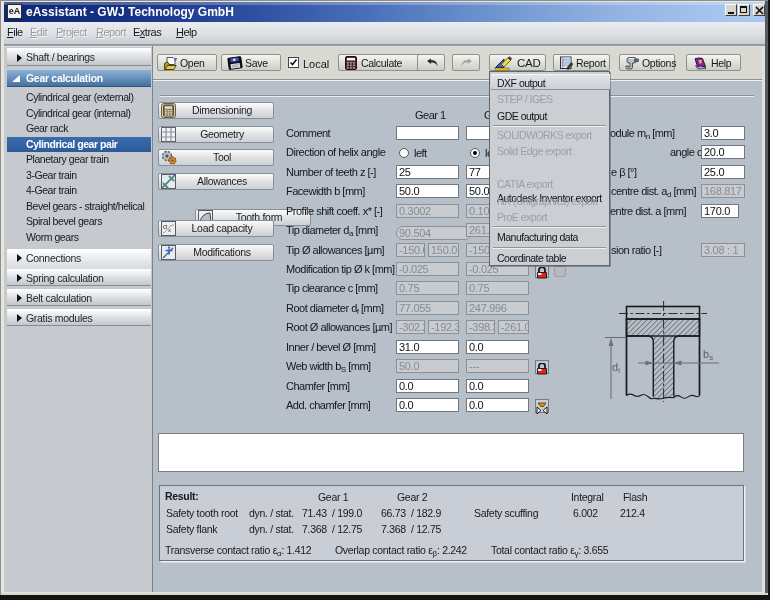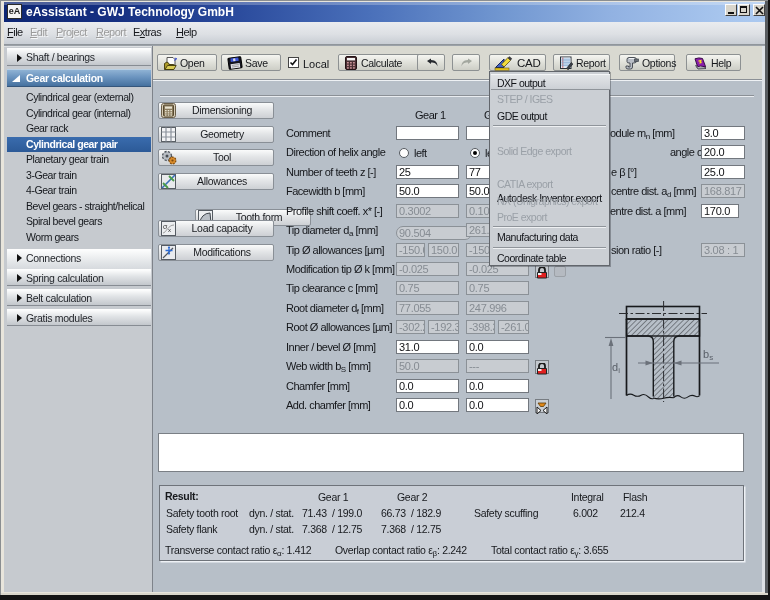--- a/index.html
+++ b/index.html
@@ -376,20 +376,21 @@
 <div class="res" style="left:165px;top:544px;">Transverse contact ratio ε<sub>α</sub>: 1.412</div>
 <div class="res" style="left:335px;top:544px;">Overlap contact ratio ε<sub>β</sub>: 2.242</div>
 <div class="res" style="left:491px;top:544px;">Total contact ratio ε<sub>γ</sub>: 3.655</div>
 <div class="abs" style="left:762px;top:46px;width:3px;height:546px;background:#dde1e6;"></div>
 <div class="abs" style="left:489px;top:71px;width:121px;height:195px;background:#cbcfd4;border:1px solid #62666c;box-shadow:1px 1px 0 rgba(40,44,50,0.35);z-index:50;">
 <div class="mi" style="top:1.6px;background:linear-gradient(#e2e5e8,#ccd0d5);border-top:1px solid #f4f6f8;border-bottom:1px solid #8f949a;">DXF output</div>
 <div class="mi dis" style="top:19.3px;">STEP / IGES</div>
 <div class="mi" style="top:35.7px;">GDE output</div>
 <div class="abs" style="left:3px;top:52.6px;width:113px;height:1px;background:#8f949a;"></div>
 <div class="abs" style="left:3px;top:53.6px;width:113px;height:1px;background:#eef0f2;"></div>
+<div class="mi dis" style="top:54.9px;">SOLIDWORKS export</div>
 <div class="mi dis" style="top:71.3px;">Solid Edge export</div>
 <div class="mi" style="top:87.7px;margin-top:30px;">Autodesk Inventor export</div>
 <div class="mi dis" style="top:104.1px;">CATIA export</div>
 <div class="mi dis" style="top:120.5px;">NX (Unigraphics) export</div>
 <div class="mi dis" style="top:136.9px;">ProE export</div>
 <div class="abs" style="left:3px;top:154.3px;width:113px;height:1px;background:#8f949a;"></div>
 <div class="abs" style="left:3px;top:155.3px;width:113px;height:1px;background:#eef0f2;"></div>
 <div class="mi" style="top:157.3px;">Manufacturing data</div>
 <div class="abs" style="left:3px;top:174.7px;width:113px;height:1px;background:#8f949a;"></div>
 <div class="abs" style="left:3px;top:175.7px;width:113px;height:1px;background:#eef0f2;"></div>

